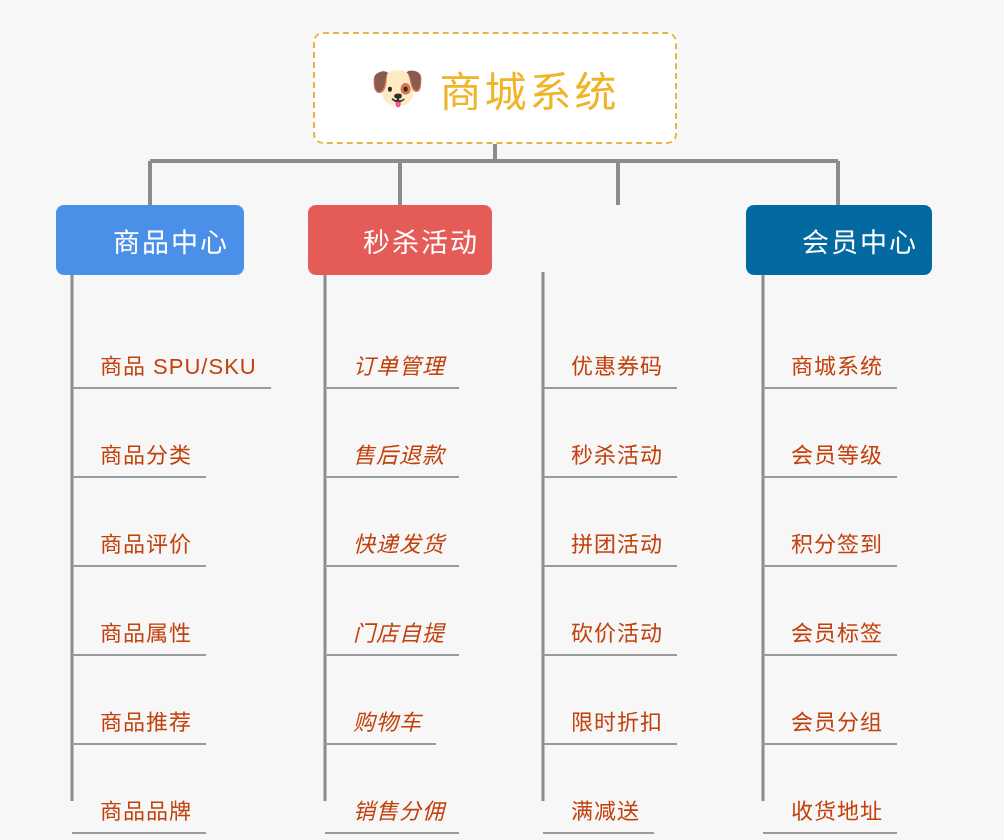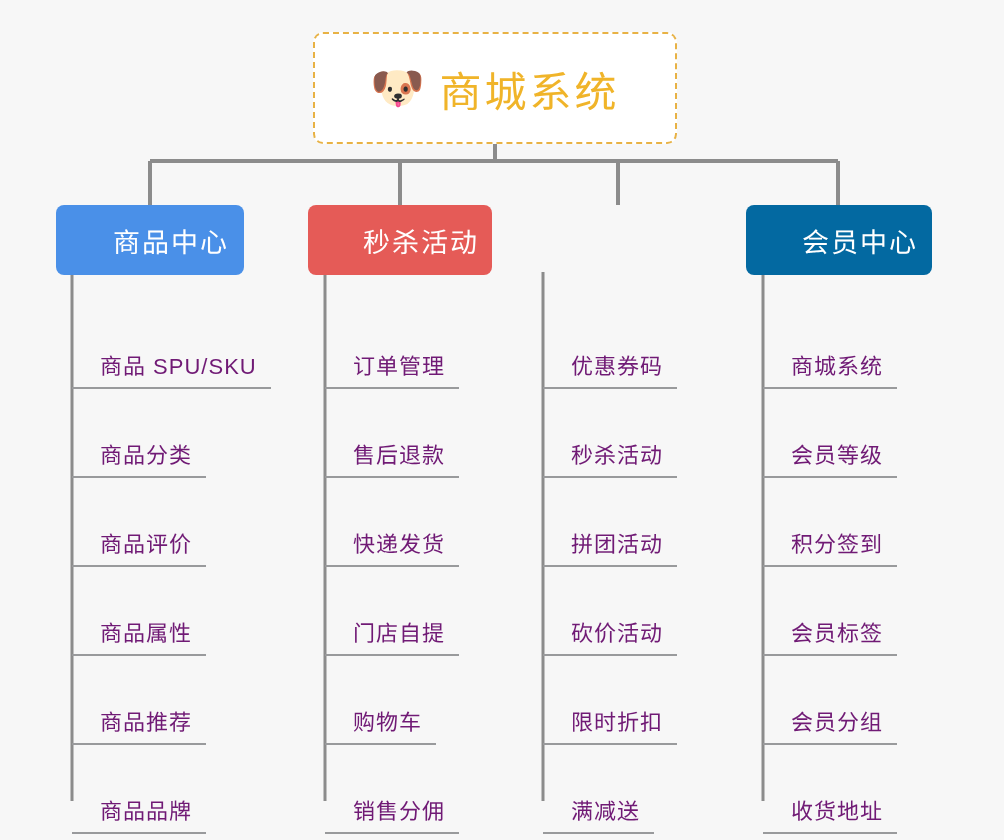--- a/index.html
+++ b/index.html
@@ -87,21 +87,21 @@
   }
   .leaf-item {
     position: relative;
     height: 89px;
     display: flex;
     align-items: flex-end;
     box-sizing: border-box;
   }
   .leaf-label {
     font-size: 22px;
-    color: #701a75;
+    color: #c2410c;
     letter-spacing: 1px;
     white-space: nowrap;
     padding: 0 14px 8px 28px;
     border-bottom: 2px solid #999a9c;
     display: block;
     line-height: 1.1;
     margin-top: 21px;
   }
 </style>
 </head>
@@ -159,21 +159,21 @@
         <span class="leaf-label">商品属性</span>
       </div>
     <div class="leaf-item">
         <span class="leaf-label">商品推荐</span>
       </div>
     <div class="leaf-item">
         <span class="leaf-label">商品品牌</span>
       </div>
   </div>
 
-  <div class="leaf-column" style="left:325px;">
+  <div class="leaf-column" style="left:325px;font-style:italic;">
     <div class="leaf-item">
         <span class="leaf-label">订单管理</span>
       </div>
     <div class="leaf-item">
         <span class="leaf-label">售后退款</span>
       </div>
     <div class="leaf-item">
         <span class="leaf-label">快递发货</span>
       </div>
     <div class="leaf-item">

